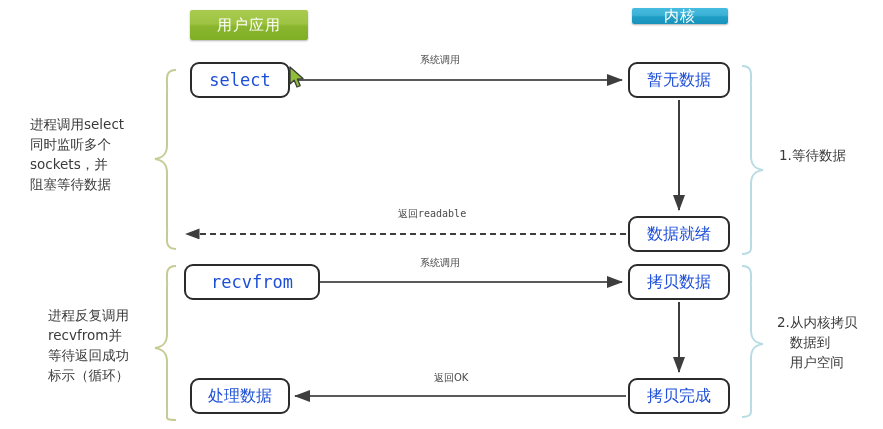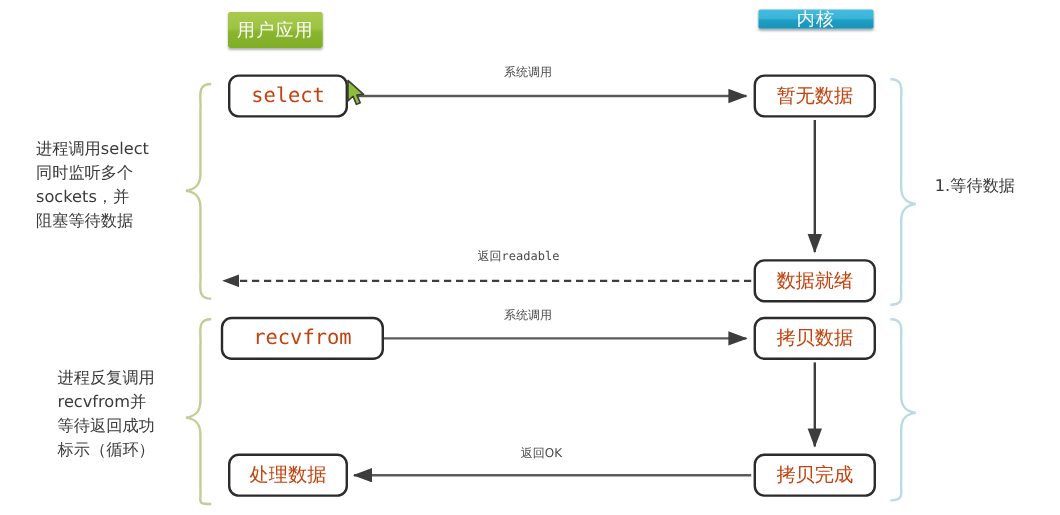--- a/index.html
+++ b/index.html
@@ -17,37 +17,37 @@
   .pill{
     position:absolute;
     display:flex;align-items:center;justify-content:center;
     color:#ffffff;
     font-size:15px;
     letter-spacing:1px;
     border-radius:2px;
     box-shadow:0 1px 2px rgba(0,0,0,.30);
   }
   .pill-user{
-    left:190px;top:10px;width:79px;height:30px;
+    left:190px;top:10px;width:118px;height:30px;
     background:linear-gradient(to bottom,#a8cb4e 0%,#9ec342 45%,#8ab62f 55%,#7fae25 100%);
   }
   .pill-kernel{
     left:632px;top:8px;width:96px;height:16px;
     background:linear-gradient(to bottom,#45bcdf 0%,#3cb3d6 45%,#1f9fc6 55%,#1892bb 100%);
   }
 
   
   .node{
     position:absolute;
     box-sizing:border-box;
     display:flex;align-items:center;justify-content:center;
     background:#ffffff;
     border:2.5px solid #2b2b2b;
     border-radius:9px;
-    color:#c2410c;
+    color:#1d4ed8;
     white-space:nowrap;
   }
   .node-mono{font-family:"DejaVu Sans Mono","Liberation Mono",monospace;font-size:17px;}
   .node-cjk{font-size:16px;}
 
   .n-select   {left:190px;top:62px; width:100px;height:36px;}
   .n-recvfrom {left:184px;top:264px;width:136px;height:36px;}
   .n-process  {left:190px;top:378px;width:100px;height:36px;}
   .n-nodata   {left:628px;top:62px; width:102px;height:36px;}
   .n-ready    {left:628px;top:216px;width:102px;height:36px;}
@@ -173,18 +173,21 @@
 
   <div class="side-note note-left1">进程调用select
 同时监听多个
 sockets，并
 阻塞等待数据</div>
   <div class="side-note note-left2">进程反复调用
 recvfrom并
 等待返回成功
 标示（循环）</div>
   <div class="side-note note-right1">1.等待数据</div>
+  <div class="side-note note-right2">2.从内核拷贝
+   数据到
+   用户空间</div>
 
   <svg class="cursor" viewBox="0 0 18 24">
     <path d="M2,1 L2,18 L6.2,14.2 L9,21 L12.2,19.6 L9.4,13.1 L15,12.6 Z" fill="#8fbe3a" stroke="#3c3c3c" stroke-width="1.3" stroke-linejoin="round"></path>
   </svg>
 
 </div>
 
 </body></html>

